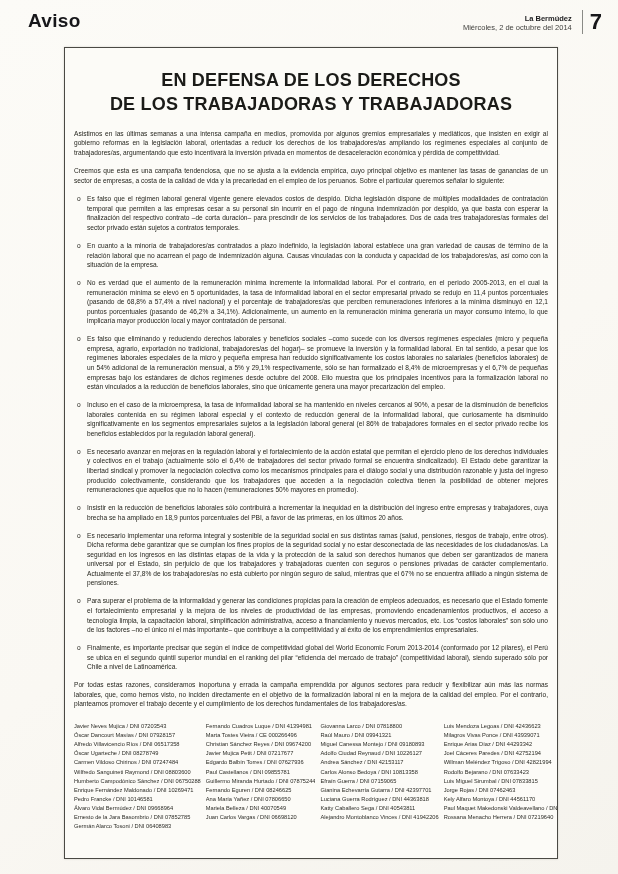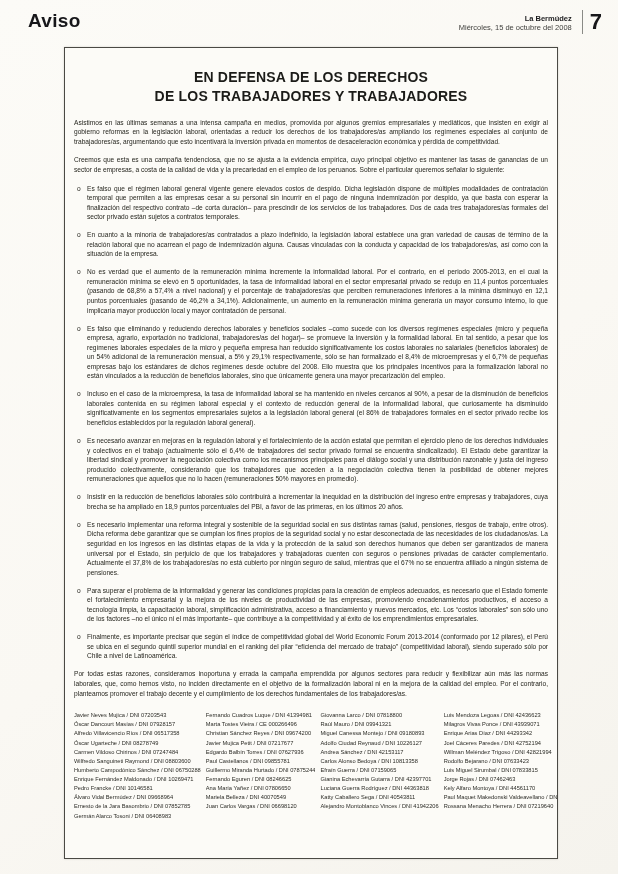--- a/index.html
+++ b/index.html
@@ -29,21 +29,21 @@
   .pg-num{font-size:22px;font-weight:bold;color:#17171a;line-height:24px;}
   
   .notice-box{
     margin:7px 0 0 64px;width:494px;height:812px;box-sizing:border-box;
     border:1.4px solid #4a4944;background:#fcfbf7;
     padding:20px 9px 6px 9px;overflow:hidden;
     box-shadow:0 0 2px rgba(90,88,80,.25);
   }
   .notice-title{
     margin:0 0 12px 0;text-align:center;
-    font-size:14px;font-weight:bold;color:#1b1b18;
+    font-size:18px;font-weight:bold;color:#1b1b18;
     line-height:1.35;letter-spacing:.2px;
   }
   .notice-title span{display:block;}
   .body-text{font-size:6.6px;line-height:1.45;color:#26261f;text-align:justify;}
   .intro p{margin:0 0 9px 0;}
   .bullets{list-style:none;margin:1px 0 0 0;padding:0;}
   .bullet{display:flex;margin:0 0 8.5px 0;}
   .marker{flex:none;width:13px;padding-left:3px;box-sizing:border-box;color:#26261f;}
   .btext{flex:1;text-align:justify;}
   .closing{margin:1px 0 13px 0;}
@@ -60,32 +60,32 @@
 </head>
 <body>
 
 <div class="page">
 
   <header class="masthead">
     <div class="section-label">Aviso</div>
     <div class="mast-right">
       <div class="paper-meta">
         <div class="paper-name">La Bermúdez</div>
-        <div class="paper-date">Miércoles, 15 de octubre del 2008</div>
+        <div class="paper-date">Miércoles, 2 de octubre del 2014</div>
       </div>
       <div class="pg-divider"></div>
       <div class="pg-num">7</div>
     </div>
   </header>
 
   <section class="notice-box">
 
     <h1 class="notice-title">
       <span>EN DEFENSA DE LOS DERECHOS</span>
-      <span>DE LOS TRABAJADORES Y TRABAJADORES</span>
+      <span>DE LOS TRABAJADORAS Y TRABAJADORAS</span>
     </h1>
 
     <div class="intro body-text">
       <p>Asistimos en las últimas semanas a una intensa campaña en medios, promovida por algunos gremios empresariales y mediáticos, que insisten en exigir al gobierno reformas en la legislación laboral, orientadas a reducir los derechos de los trabajadores/as ampliando los regímenes especiales al conjunto de trabajadores/as, argumentando que esto incentivará la inversión privada en momentos de desaceleración económica y pérdida de competitividad.</p>
       <p>Creemos que esta es una campaña tendenciosa, que no se ajusta a la evidencia empírica, cuyo principal objetivo es mantener las tasas de ganancias de un sector de empresas, a costa de la calidad de vida y la precariedad en el empleo de los peruanos. Sobre el particular queremos señalar lo siguiente:</p>
     </div>
 
     <ul class="bullets body-text">
 
         <li class="bullet">

